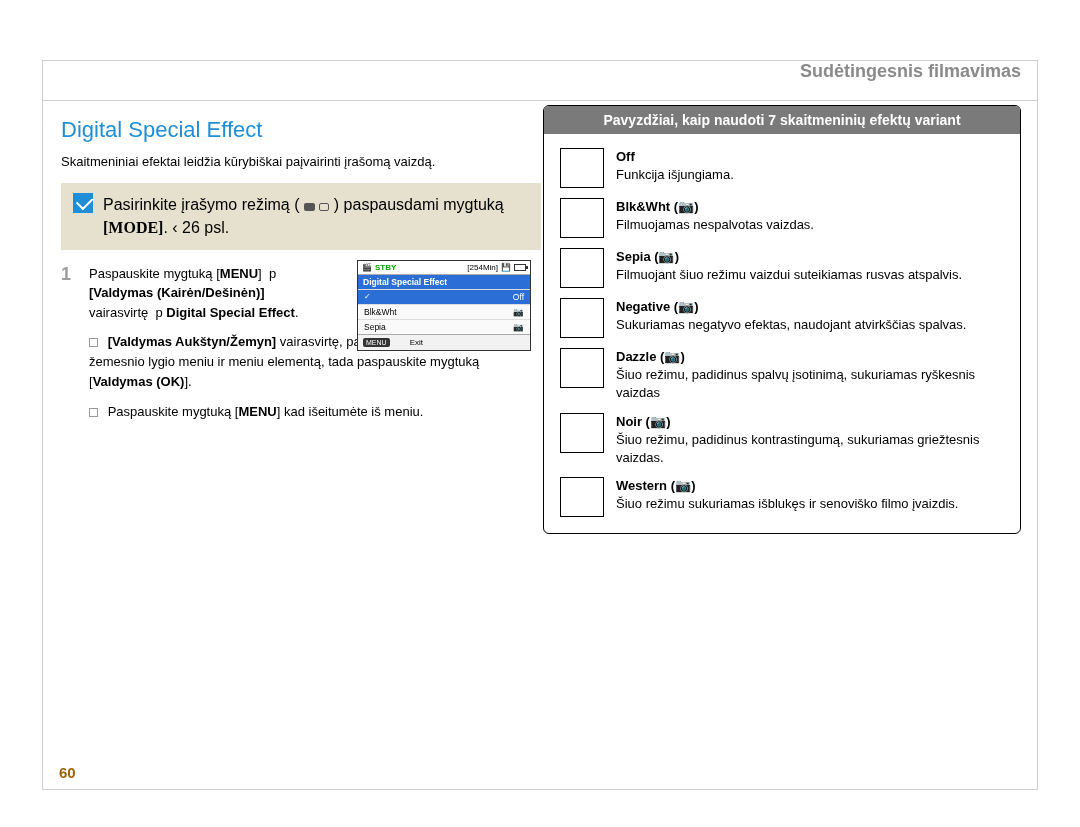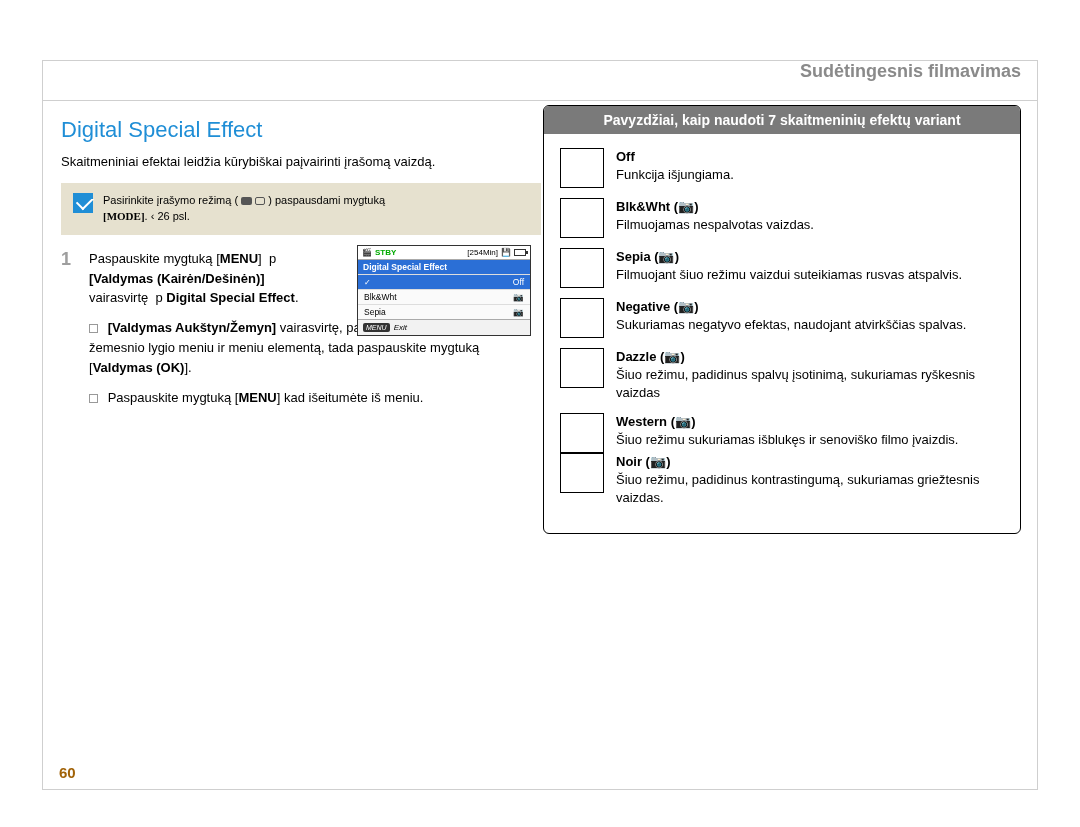--- a/index.html
+++ b/index.html
@@ -82,21 +82,21 @@
     left: 4px;
     top: 3px;
     width: 12px;
     height: 8px;
     border: 2px solid #fff;
     border-top: none;
     border-right-color: transparent;
     transform: rotate(-45deg);
   }
   .note-text {
-    font-size: 11px;
+    font-size: 16px;
     line-height: 1.45;
   }
   .note-text b { font-weight: bold; font-family: Liberation Serif, serif; }
 
   .step {
     display: flex;
     gap: 10px;
     margin-bottom: 8px;
   }
   .step-num {
@@ -162,21 +162,21 @@
     background: #fafafa;
     border-top: 1px solid #ddd;
     font-size: 8.5px;
   }
   .cam-row.sel { background: #2b6fd6; color: #fff; }
   .cam-row.sel::before { content:"✓"; margin-right:4px; font-size:8px; }
   .cam-foot {
     padding: 3px 5px;
     font-size: 8px;
     border-top: 1px solid #aaa;
-    display:flex; gap:4px; align-items:center;font-style:italic;
+    display:flex; gap:20px; align-items:center;
   }
   .cam-foot .menu-tag {
     background:#333; color:#fff; font-size:7px; padding:1px 3px; border-radius:2px;
   }
 
   
   .panel {
     border: 1px solid #000;
     border-radius: 6px;
     overflow: hidden;
@@ -334,34 +334,34 @@
               <span>Sukuriamas negatyvo efektas, naudojant atvirkščias spalvas.</span>
             </div>
           </div>
           <div class="effect-row">
             <div class="swatch"></div>
             <div class="eff-text">
               <span class="eff-title">Dazzle (📷)</span><br>
               <span>Šiuo režimu, padidinus spalvų įsotinimą, sukuriamas ryškesnis vaizdas</span>
             </div>
           </div>
+          <div class="effect-row">
+            <div class="swatch"></div>
+            <div class="eff-text">
+              <span class="eff-title">Noir (📷)</span><br>
+              <span>Šiuo režimu, padidinus kontrastingumą, sukuriamas griežtesnis vaizdas.</span>
+            </div>
+          </div>
           <div class="effect-row" style="margin-bottom:0;">
             <div class="swatch"></div>
             <div class="eff-text">
               <span class="eff-title">Western (📷)</span><br>
               <span>Šiuo režimu sukuriamas išblukęs ir senoviško filmo įvaizdis.</span>
             </div>
           </div>
-          <div class="effect-row">
-            <div class="swatch"></div>
-            <div class="eff-text">
-              <span class="eff-title">Noir (📷)</span><br>
-              <span>Šiuo režimu, padidinus kontrastingumą, sukuriamas griežtesnis vaizdas.</span>
-            </div>
-          </div>
         </div>
       </div>
     </div>
 
   </div>
 
   <div class="page-num">60</div>
 </div>
 
 </body></html>

